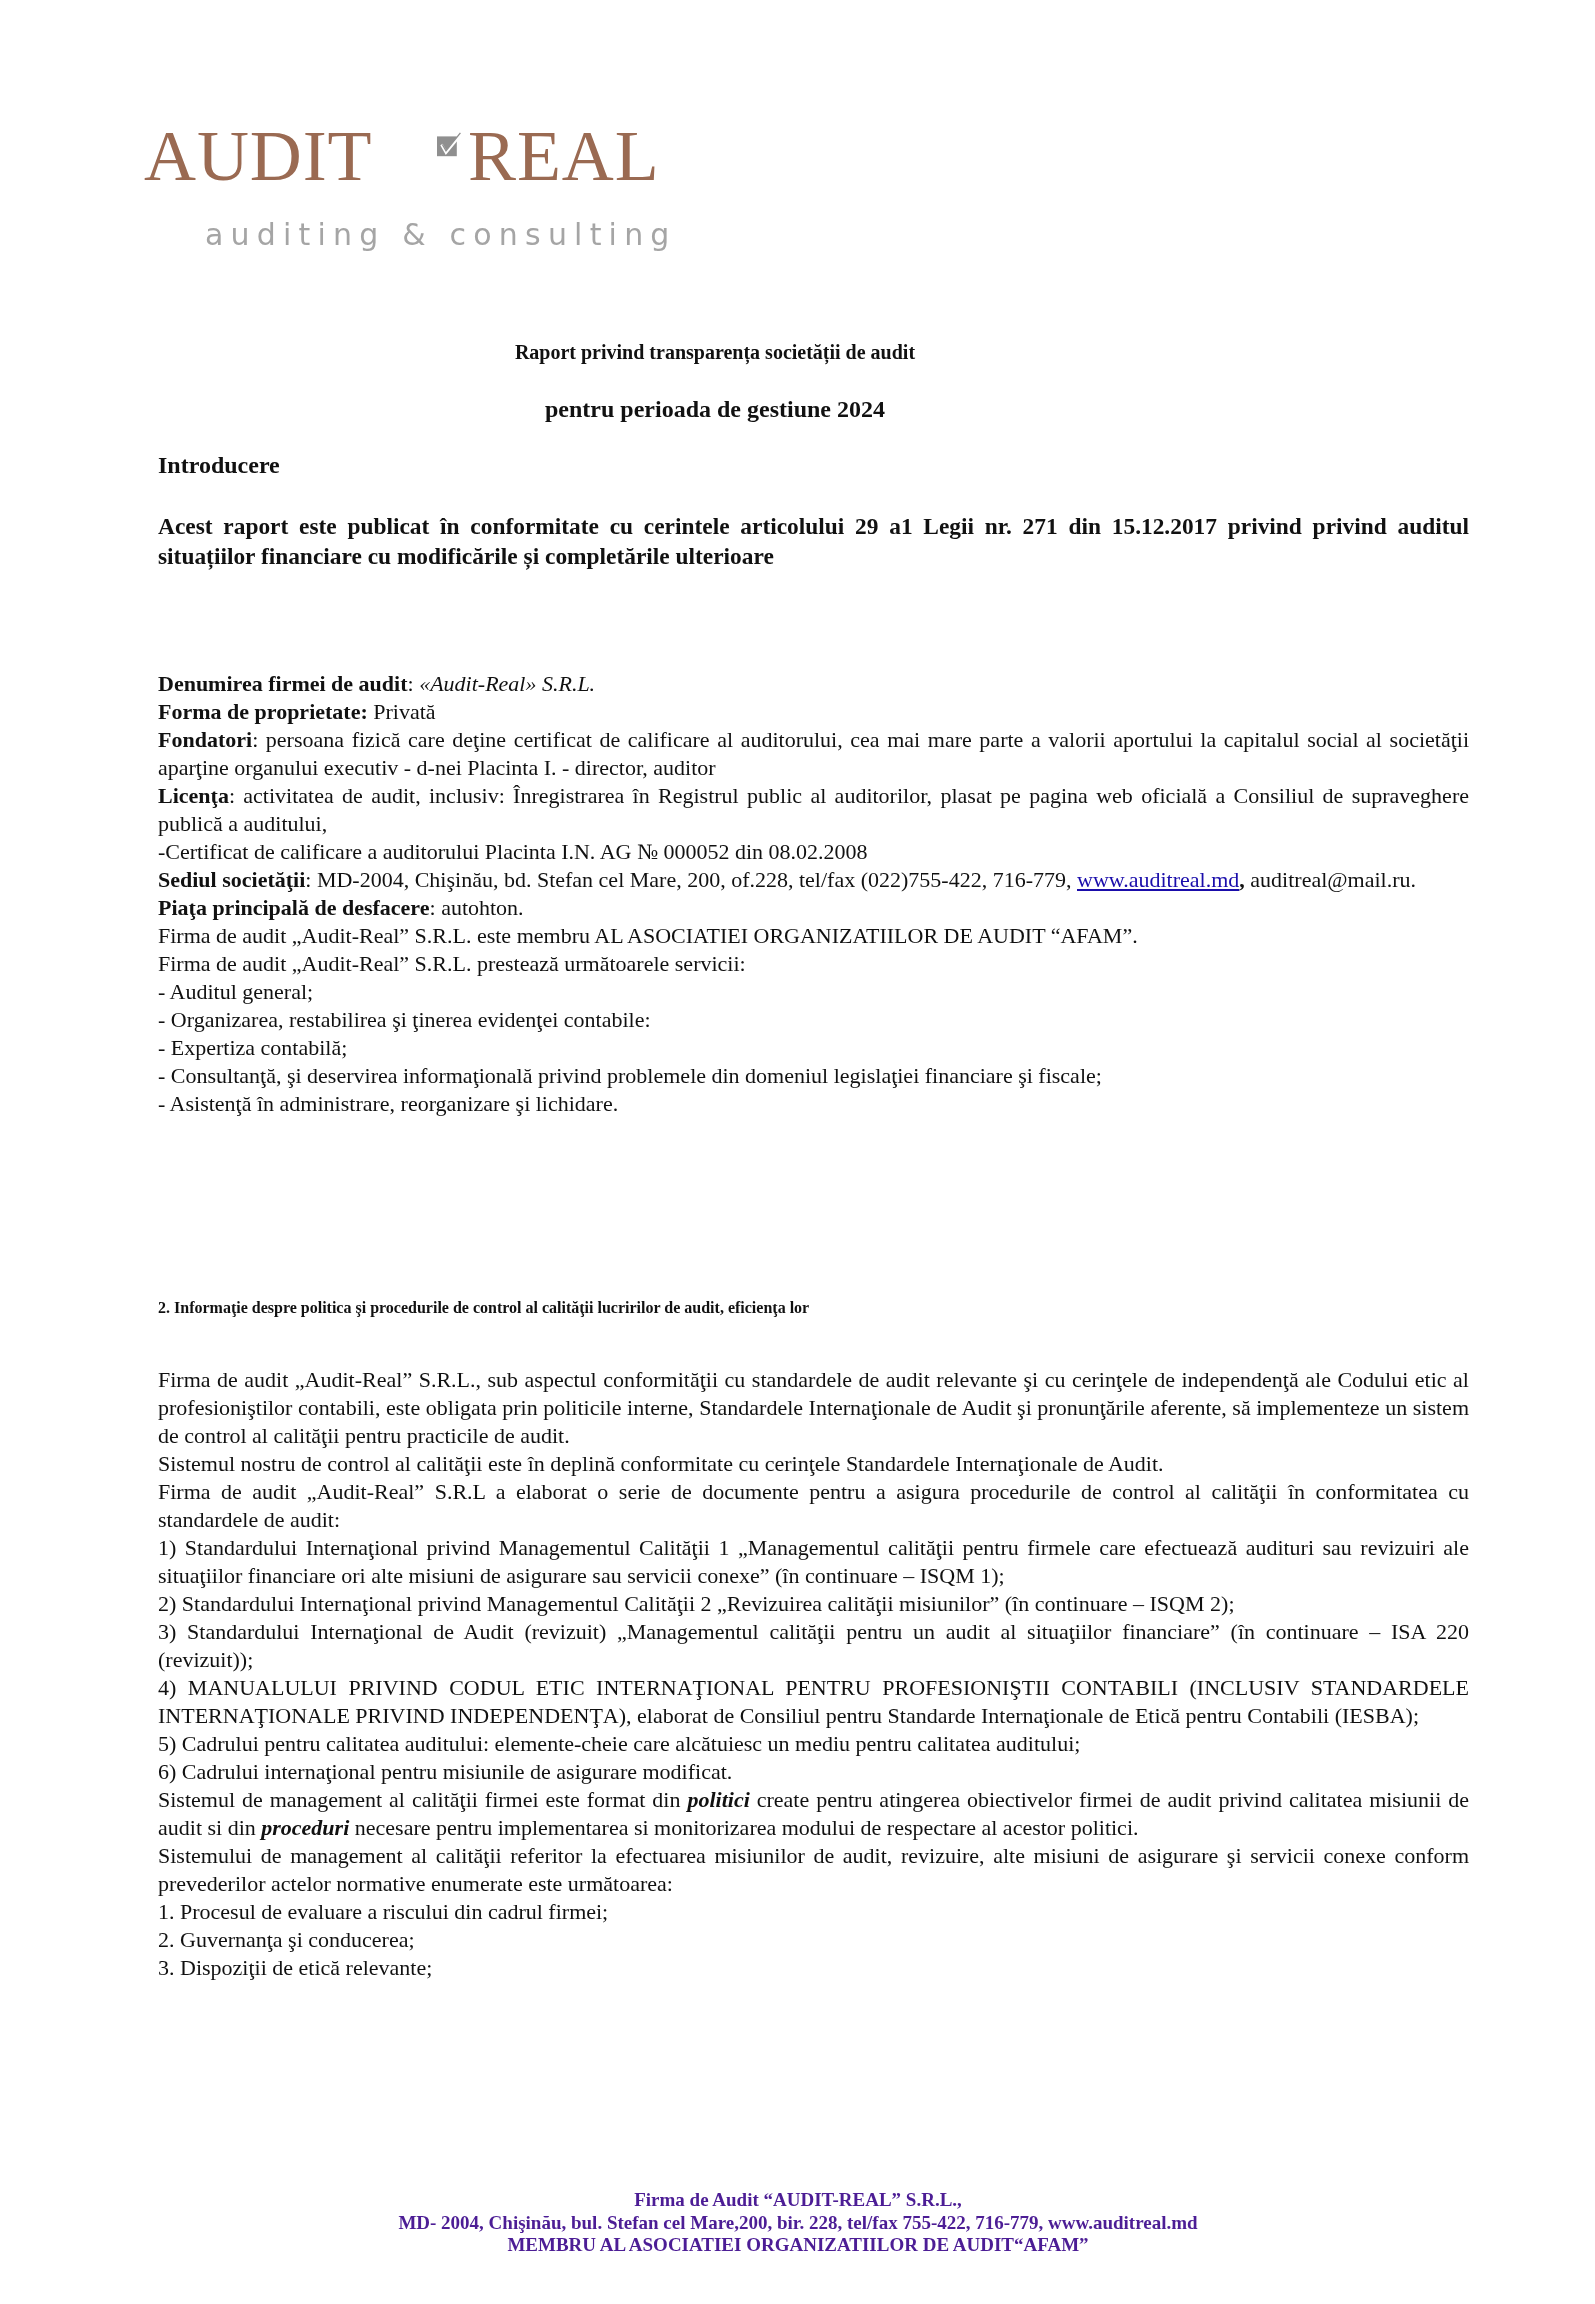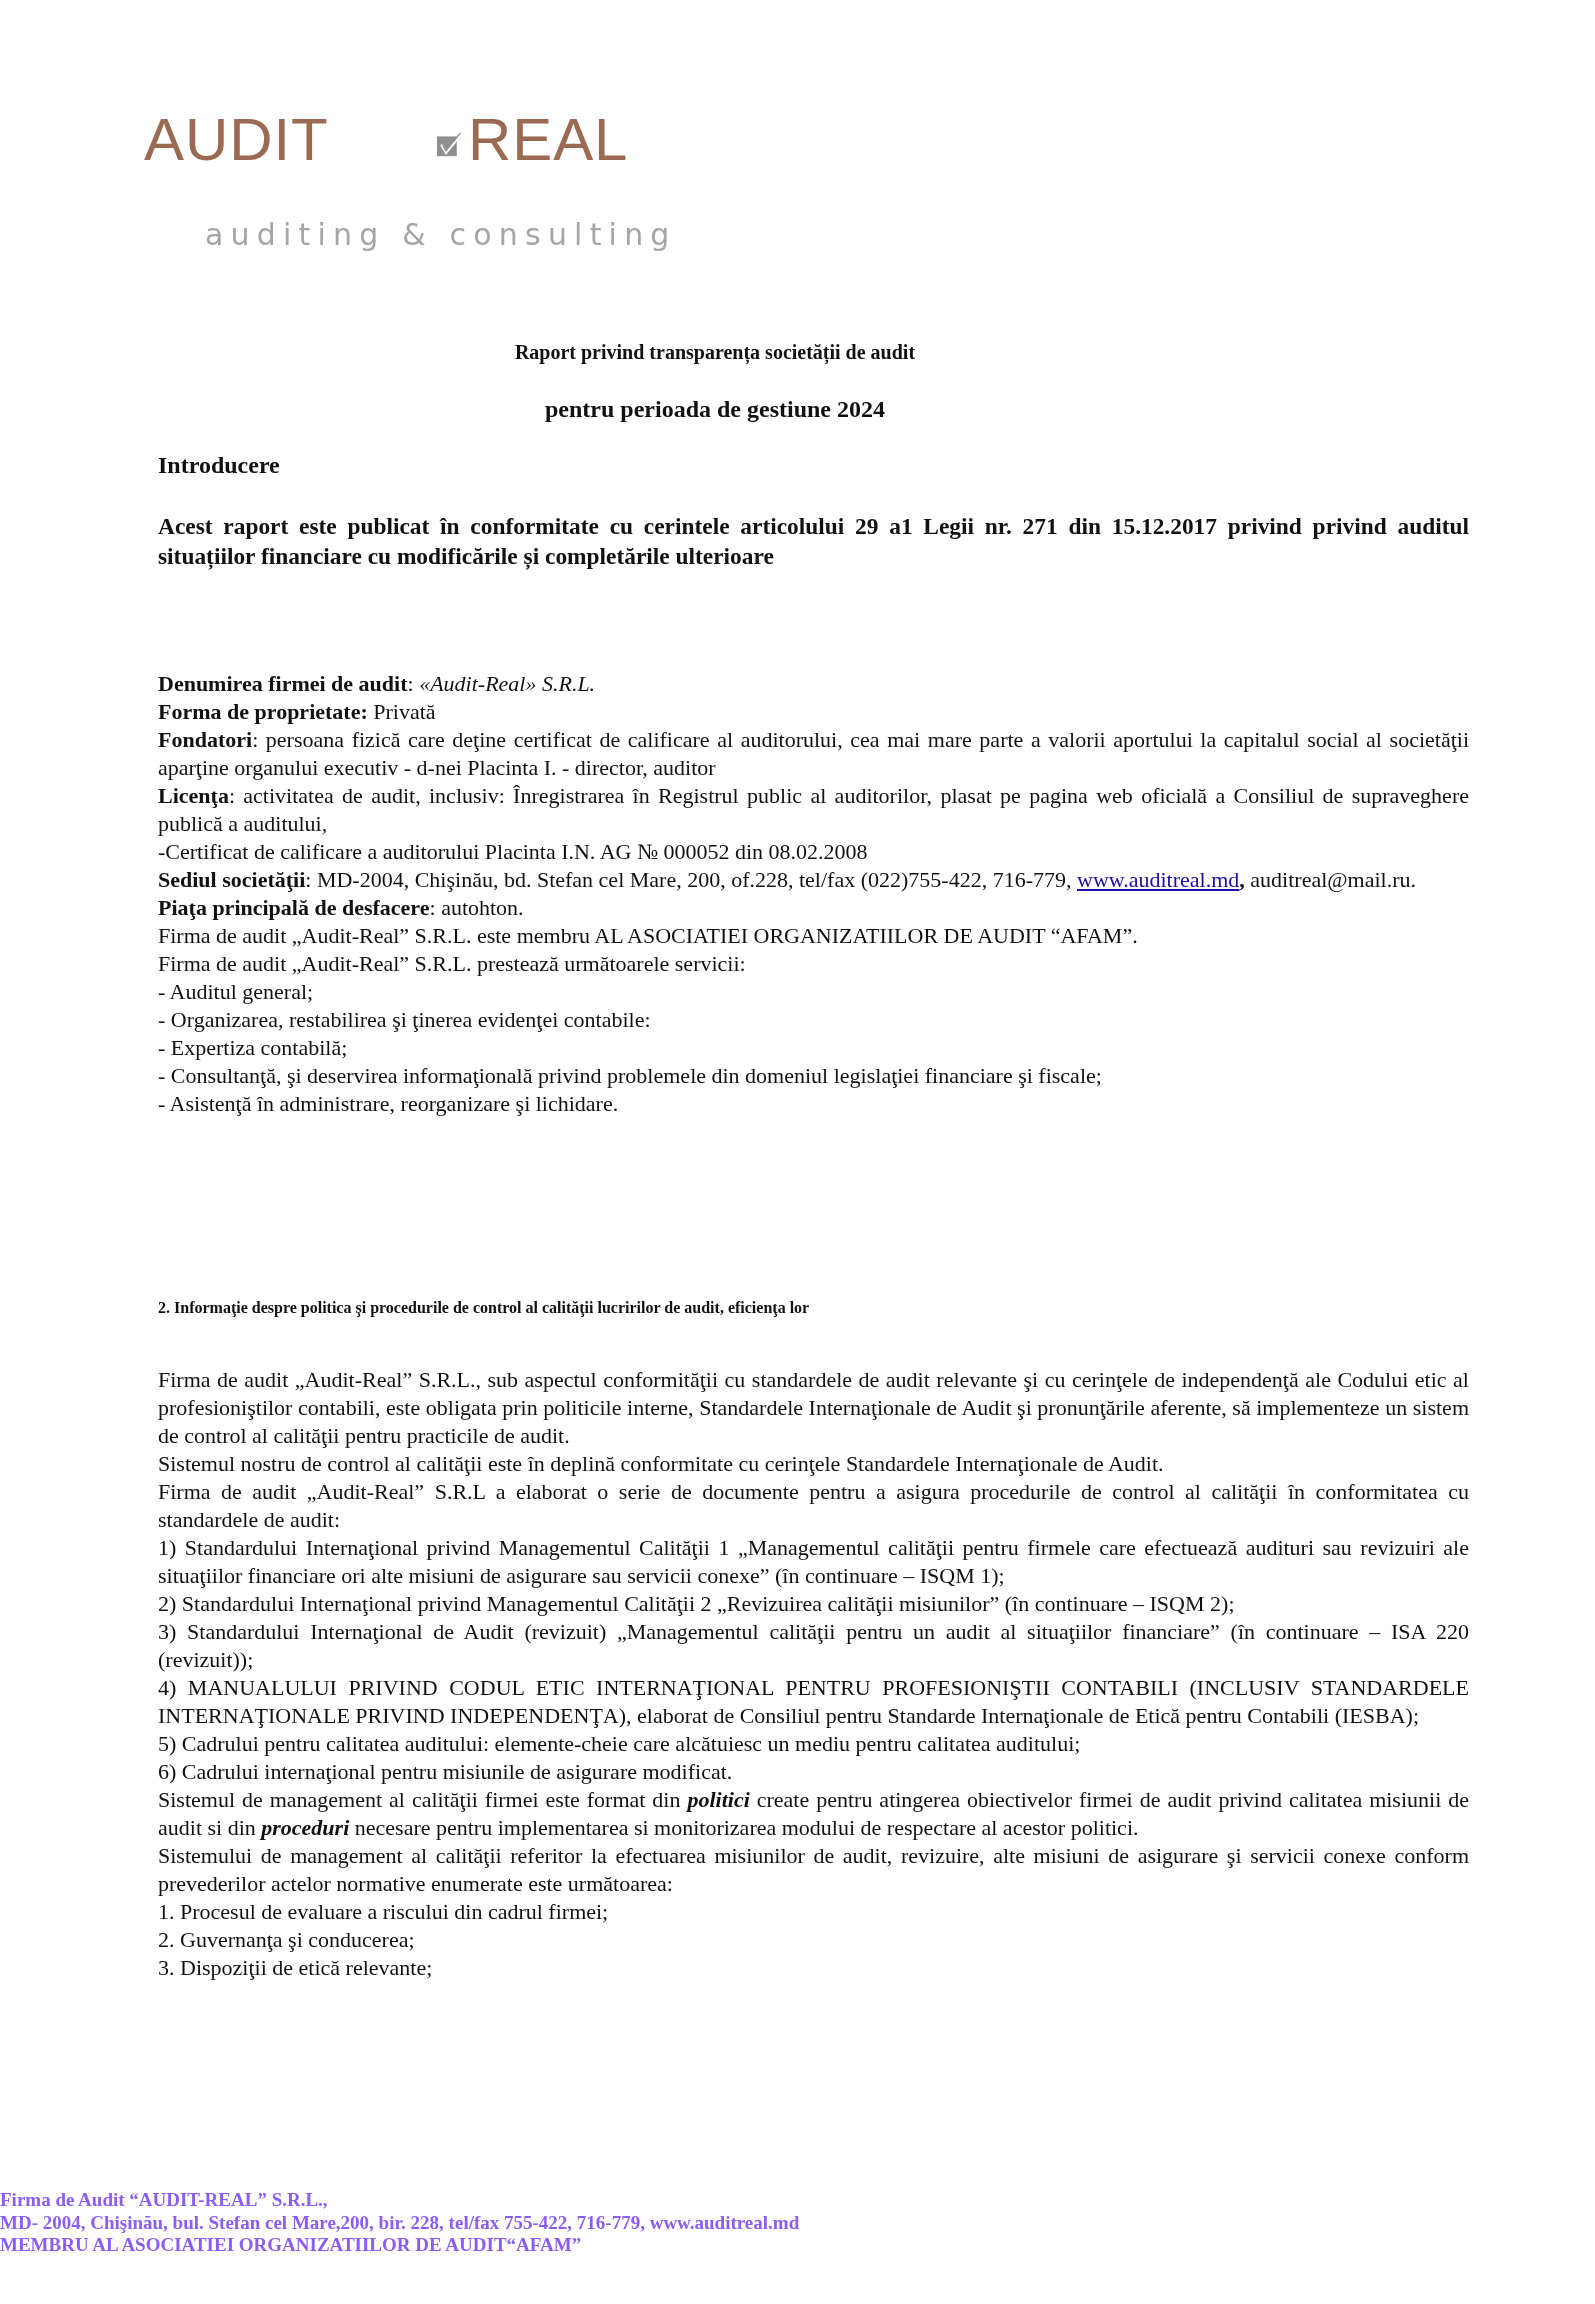--- a/index.html
+++ b/index.html
@@ -2,22 +2,22 @@
 <html style="font-size:14.4px"><head>
 <meta charset="utf-8">
 <style>
   html, body { margin: 0; padding: 0; background: #ffffff; }
   body { width: 1596px; height: 2304px; position: relative; overflow: hidden;
          font-family: "Liberation Serif", "DejaVu Serif", serif; color: #111; }
   .page { position: absolute; left: 0; top: 0; width: 1596px; height: 2304px; }
 
   
   .logo { position: absolute; left: 144px; top: 97px; width: 576px; height: 117px; }
-  .logo-word { position: absolute; top: 0; font-family: Liberation Sans, sans-serif;
-               font-size: 60px; line-height: 86px; color: #9a6a52; letter-spacing: 0.9px; }
+  .logo-word { position: absolute; top: 16px; font-family: Liberation Serif, serif;
+               font-size: 72px; line-height: 86px; color: #9a6a52; letter-spacing: 0.9px; }
   .logo-left { left: 0; }
   .logo-right { left: 294px; }
   .logo-check { position: absolute; left: 293px; top: 34px; width: 27px; height: 27px; }
   .logo-sub { position: absolute; left: 61px; top: 76px; font-family: "DejaVu Sans", sans-serif;
               font-size: 30px; color: #a5a5a5; letter-spacing: 7.2px; margin-top: 44px; }
 
   
   .title { position: absolute; left: 0; width: 1596px; text-align: center; font-weight: bold; }
   .title-main { top: 341px; font-size: 20px; left: 97px; width: 1236px; text-align: center; }
   .title-sub { top: 396px; font-size: 24px; left: 97px; width: 1236px; }
@@ -29,22 +29,22 @@
   .lead { top: 511px; font-weight: bold; font-size: 23.4px; line-height: 30px; }
   .h1 { top: 607px; font-weight: bold; font-size: 24px; }
   .sec1 { top: 670px; }
   .h2 { top: 1294px; font-weight: bold; font-size: 16px; }
   .sec2 { top: 1366px; }
   p { margin: 0; }
   .it { font-style: italic; }
   .bi { font-weight: bold; font-style: italic; }
   a.link { color: #1a0dab; text-decoration: underline; }
 
-  .footer { position: absolute; left: 0; width: 1596px; top: 2189px; 
-            color: #8b5cf6; font-weight: bold; font-size: 19px; line-height: 22.5px; }
+  .footer { position: absolute; left: 0; width: 1596px; top: 2189px; text-align: center;
+            color: #4c1d95; font-weight: bold; font-size: 19px; line-height: 22.5px; }
 </style>
 </head>
 <body>
 
 <div class="page">
 
   <div class="logo">
     <span class="logo-word logo-left">AUDIT</span>
     <span class="logo-check">
       <svg width="27" height="27" viewBox="0 0 30 30">

